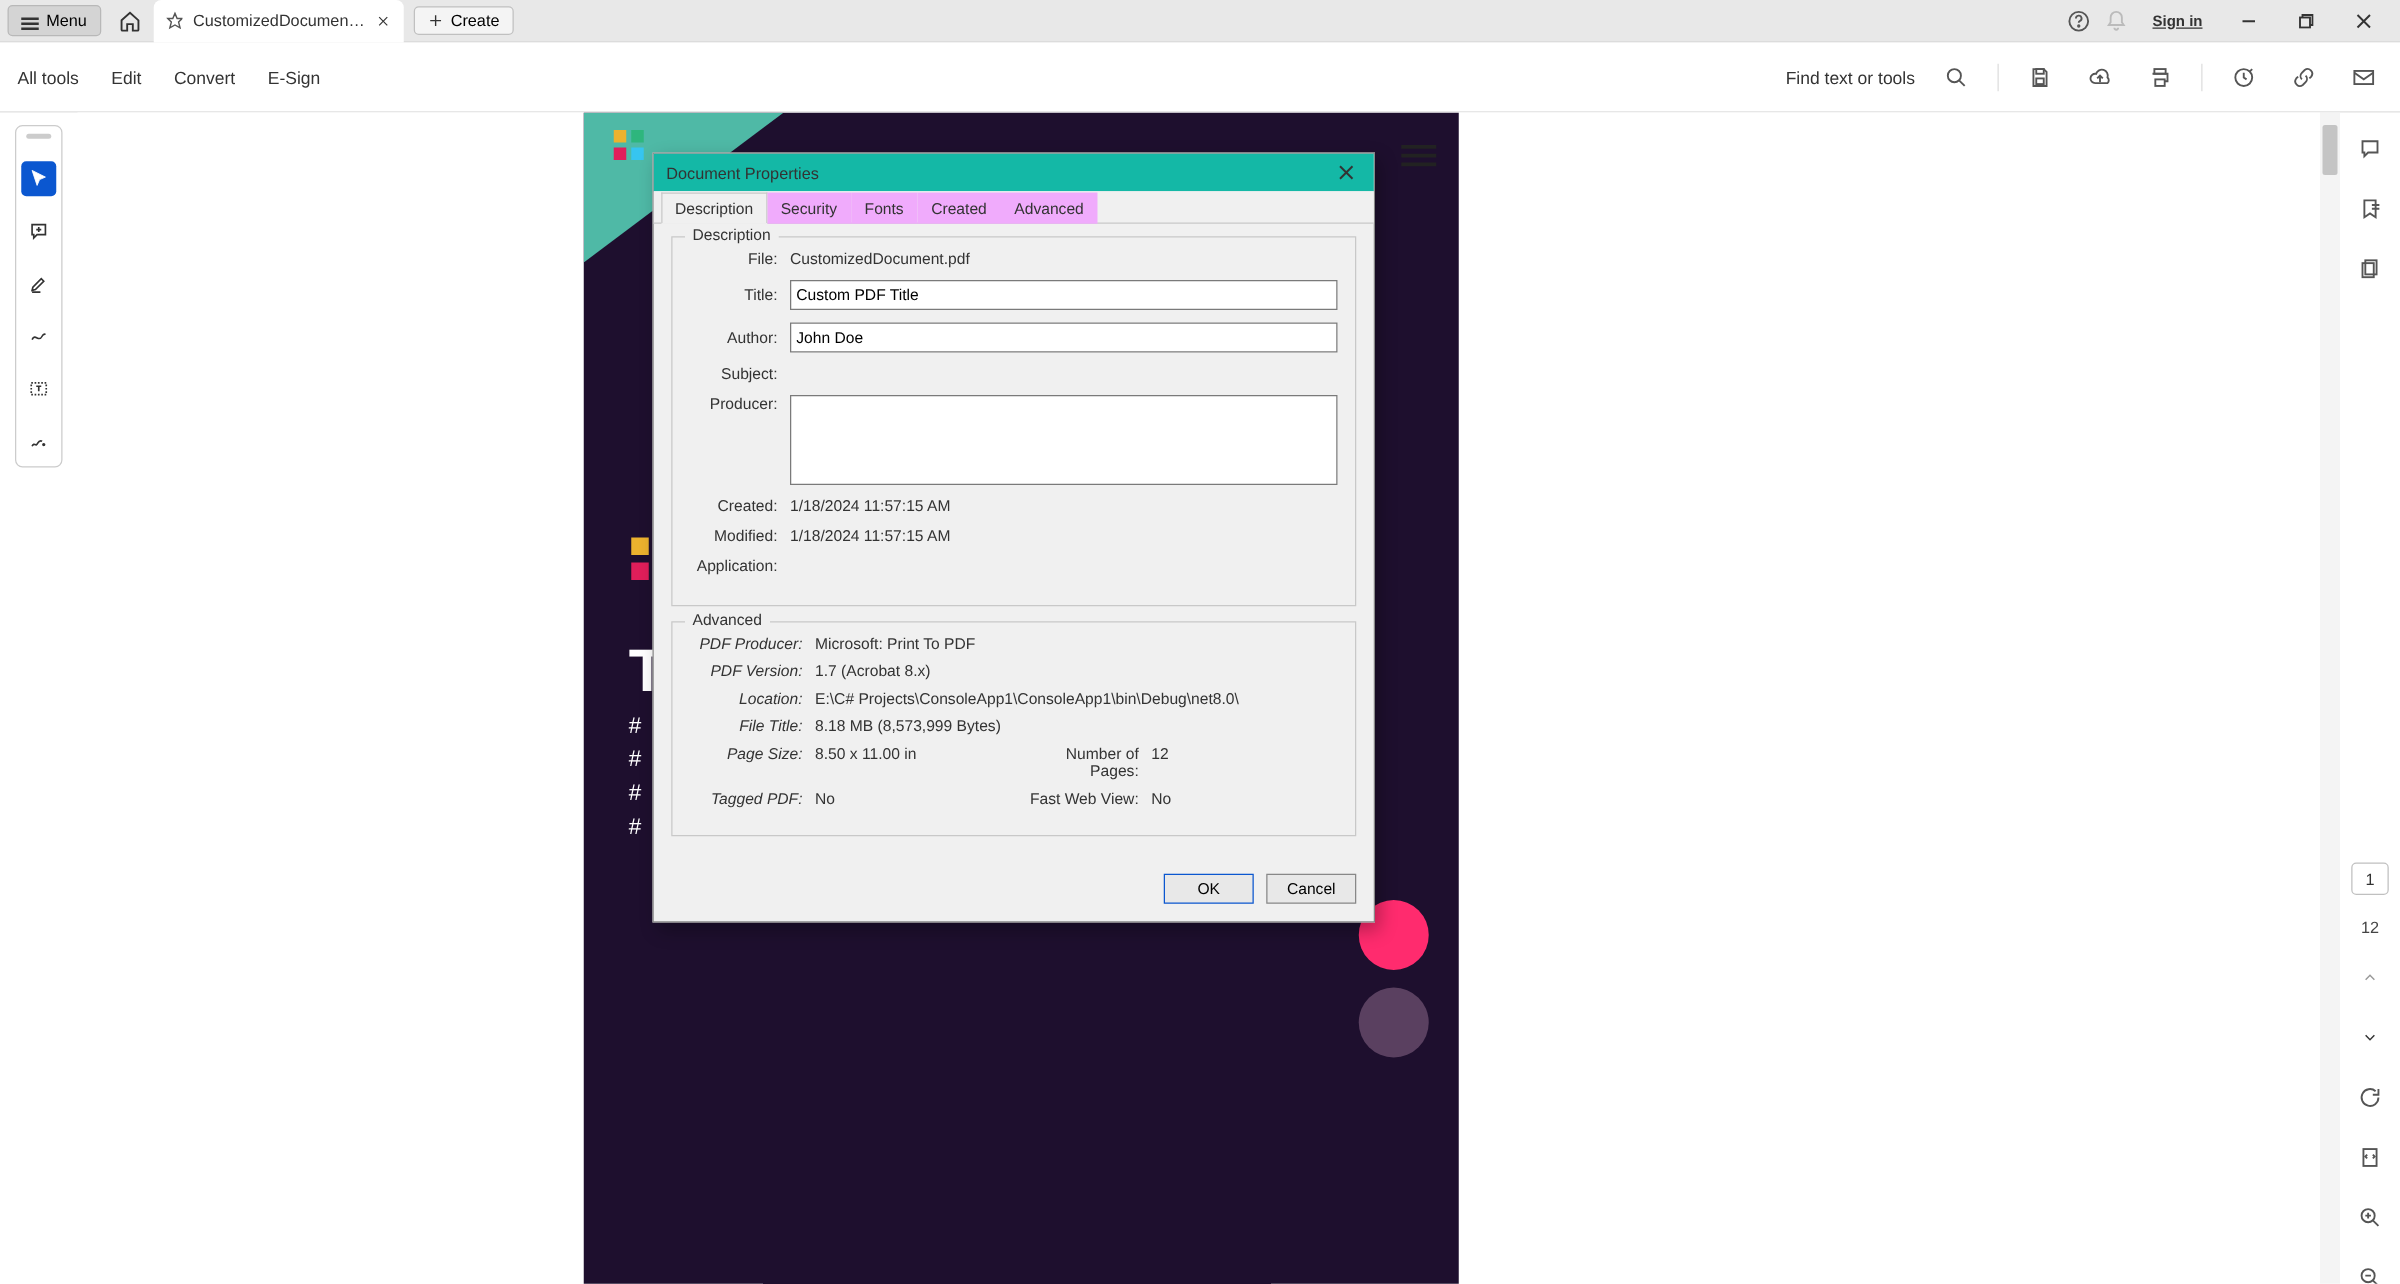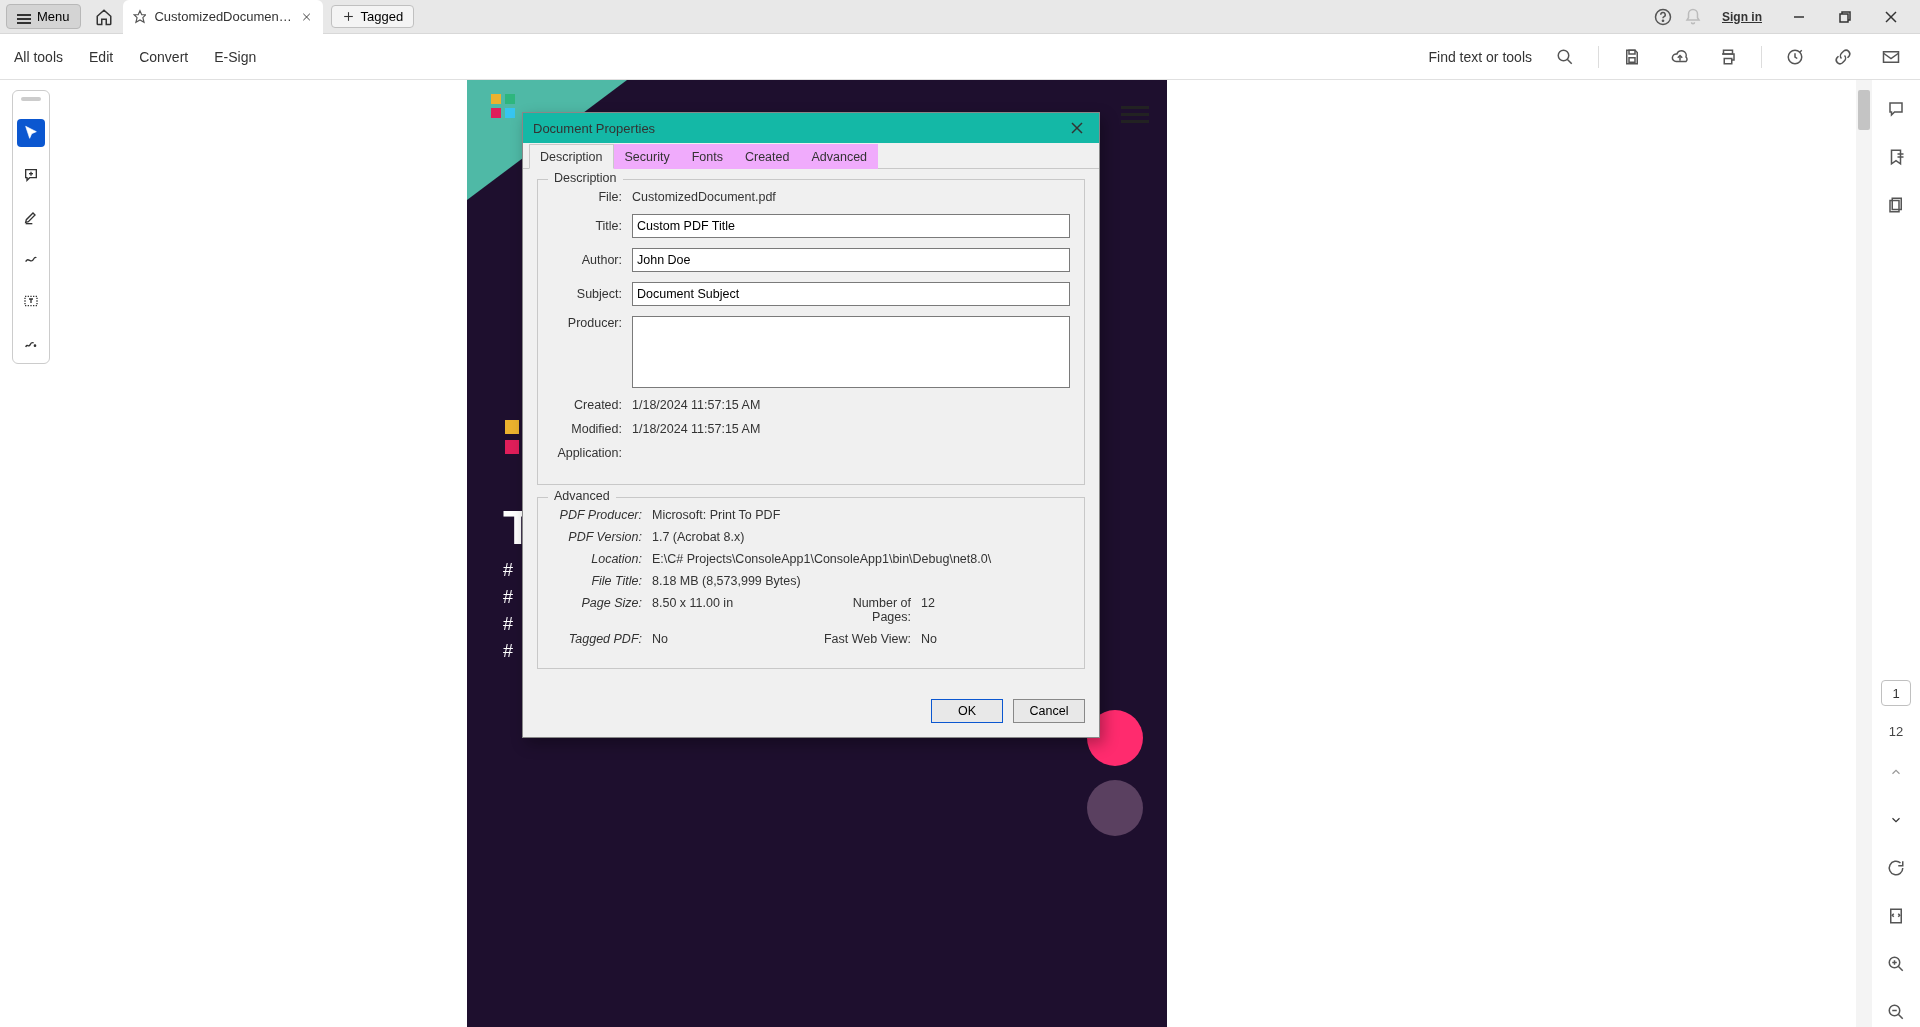--- a/index.html
+++ b/index.html
@@ -12,21 +12,21 @@
 .hamburger span { display: block; height: 2px; background: #333; margin: 2px 0; }
 .icon-btn { width: 30px; height: 30px; display: flex; align-items: center; justify-content: center; cursor: pointer; border-radius: 4px; }
 .tab { display: flex; align-items: center; gap: 8px; background: #fff; height: 34px; padding: 0 10px; border-radius: 6px 6px 0 0; margin-left: 4px; max-width: 200px; }
 .tab-title { font-size: 13px; white-space: nowrap; overflow: hidden; text-overflow: ellipsis; max-width: 140px; }
 .create-btn { display: flex; align-items: center; gap: 6px; margin-left: 8px; border: 1px solid #c0c0c0; background: #f4f4f4; border-radius: 4px; padding: 3px 10px; font-size: 13px; cursor: pointer; }
 .spacer { flex: 1; }
 .signin { font-weight: 600; font-size: 12px; margin: 0 14px; cursor: pointer; text-decoration: underline; }
 .winctrl { width: 46px; height: 34px; display: flex; align-items: center; justify-content: center; cursor: pointer; }
 
 
-.toolbar { height: 46px; background: #fff; border-bottom: 1px solid #e0e0e0; display: flex; align-items: center; padding: 0 14px; }
+.toolbar { height: 56px; background: #fff; border-bottom: 1px solid #e0e0e0; display: flex; align-items: center; padding: 0 14px; }
 .toolbar-left { display: flex; gap: 26px; }
 .toolbar-item { font-size: 14px; cursor: pointer; }
 .toolbar-right { display: flex; align-items: center; gap: 18px; }
 .find-label { font-size: 14px; color: #333; }
 .toolbar-right .icon-btn svg { stroke: #555; }
 .sep { width: 1px; height: 22px; background: #ddd; }
 
 
 .main { position: relative; height: calc(1027px - 34px - 46px); display: flex; }
 .left-tools { width: 62px; padding: 10px 0 0 12px; }
@@ -119,21 +119,21 @@
     <svg width="12" height="12" viewBox="0 0 24 24" stroke="#333" stroke-width="2">
         <line x1="5" y1="5" x2="19" y2="19"></line>
         <line x1="19" y1="5" x2="5" y2="19"></line>
       </svg>
   </div>
   <button class="create-btn">
     <svg width="13" height="13" viewBox="0 0 24 24" stroke="#333" stroke-width="2">
         <line x1="12" y1="4" x2="12" y2="20"></line>
         <line x1="4" y1="12" x2="20" y2="12"></line>
       </svg>
-    <span>Tagged</span>
+    <span>Create</span>
   </button>
   <div class="spacer"></div>
   <div class="icon-btn">
     <svg width="18" height="18" viewBox="0 0 24 24" fill="none" stroke="#555" stroke-width="2">
         <circle cx="12" cy="12" r="10"></circle>
         <path d="M9 9a3 3 0 1 1 4 2.8c-.8.4-1 1-1 1.7"></path>
         <circle cx="12" cy="17" r="0.8" fill="#555"></circle>
       </svg>
   </div>
   <div class="icon-btn">
@@ -324,21 +324,20 @@
           <div class="frow">
             <div class="flabel">Title:</div>
             <input class="finput" value="Custom PDF Title" style="">
           </div>
           <div class="frow">
             <div class="flabel">Author:</div>
             <input class="finput" value="John Doe" style="">
           </div>
           <div class="frow">
             <div class="flabel">Subject:</div>
-            <input class="finput" value="Document Subject" style="">
           </div>
           <div class="frow tall">
             <div class="flabel">Producer:</div>
             <textarea class="ftextarea" style=""></textarea>
           </div>
           <div class="frow">
             <div class="flabel">Created:</div>
             <div class="fvalue">1/18/2024 11:57:15 AM</div>
           </div>
           <div class="frow">

